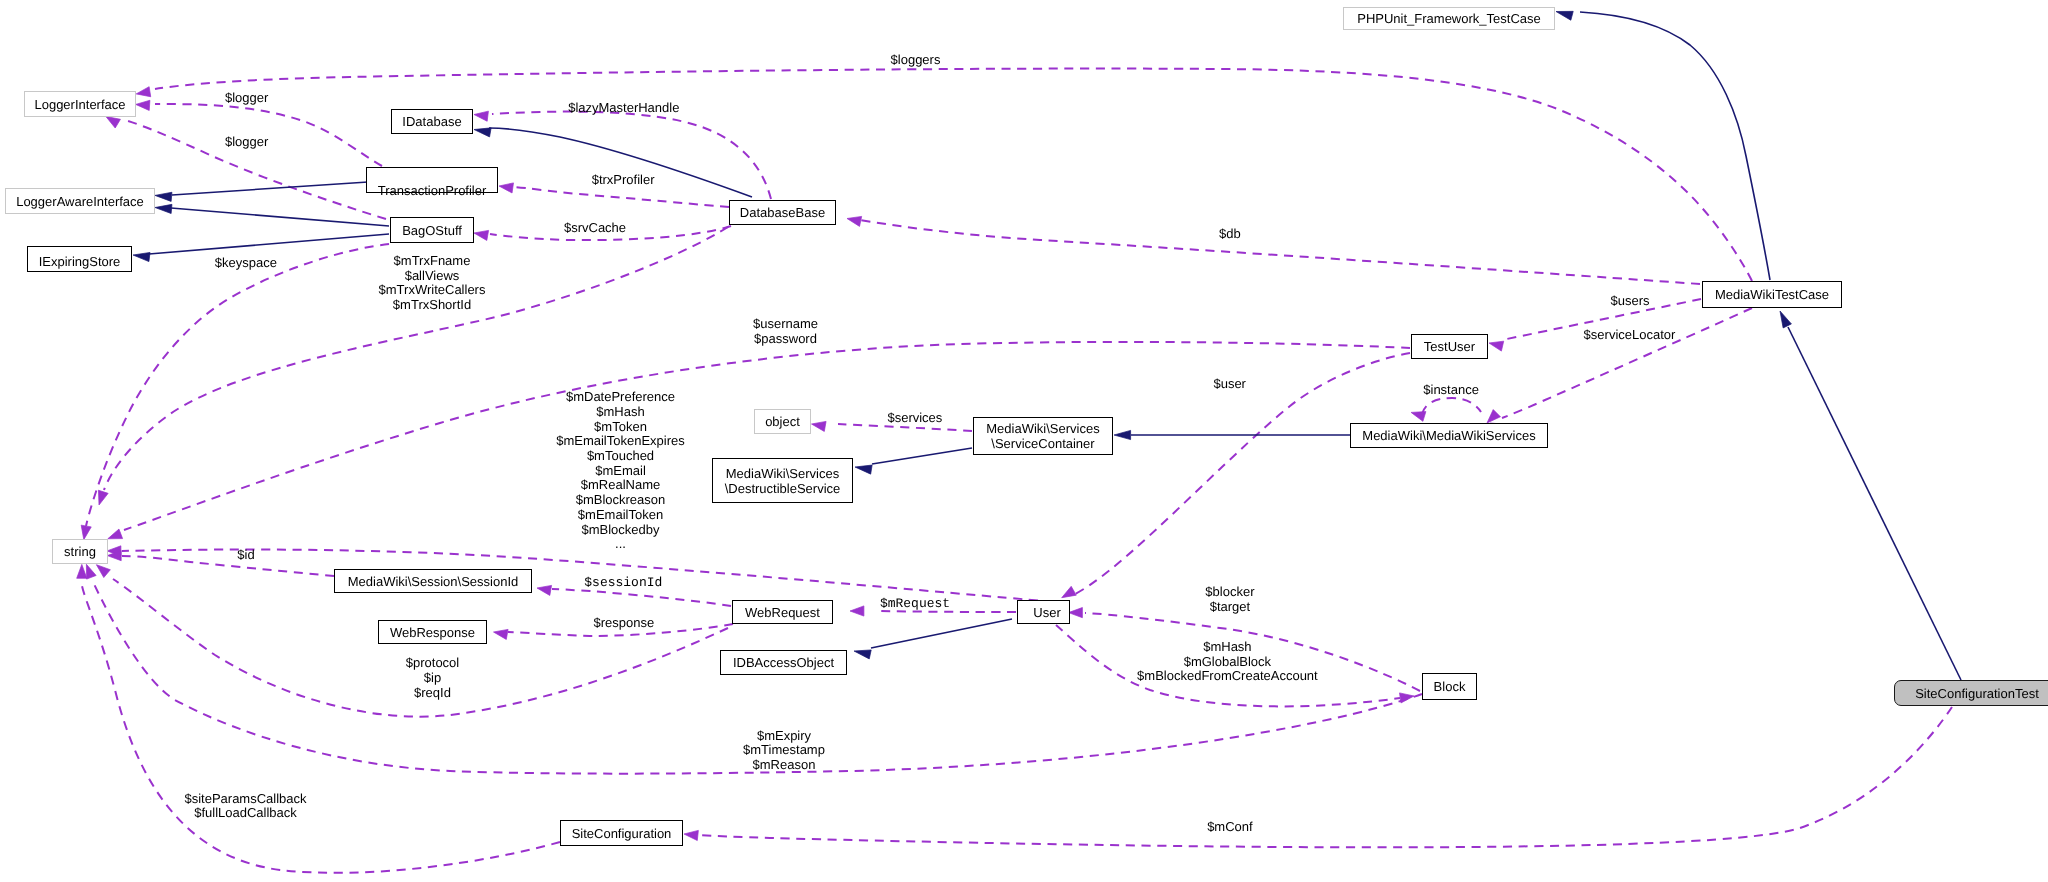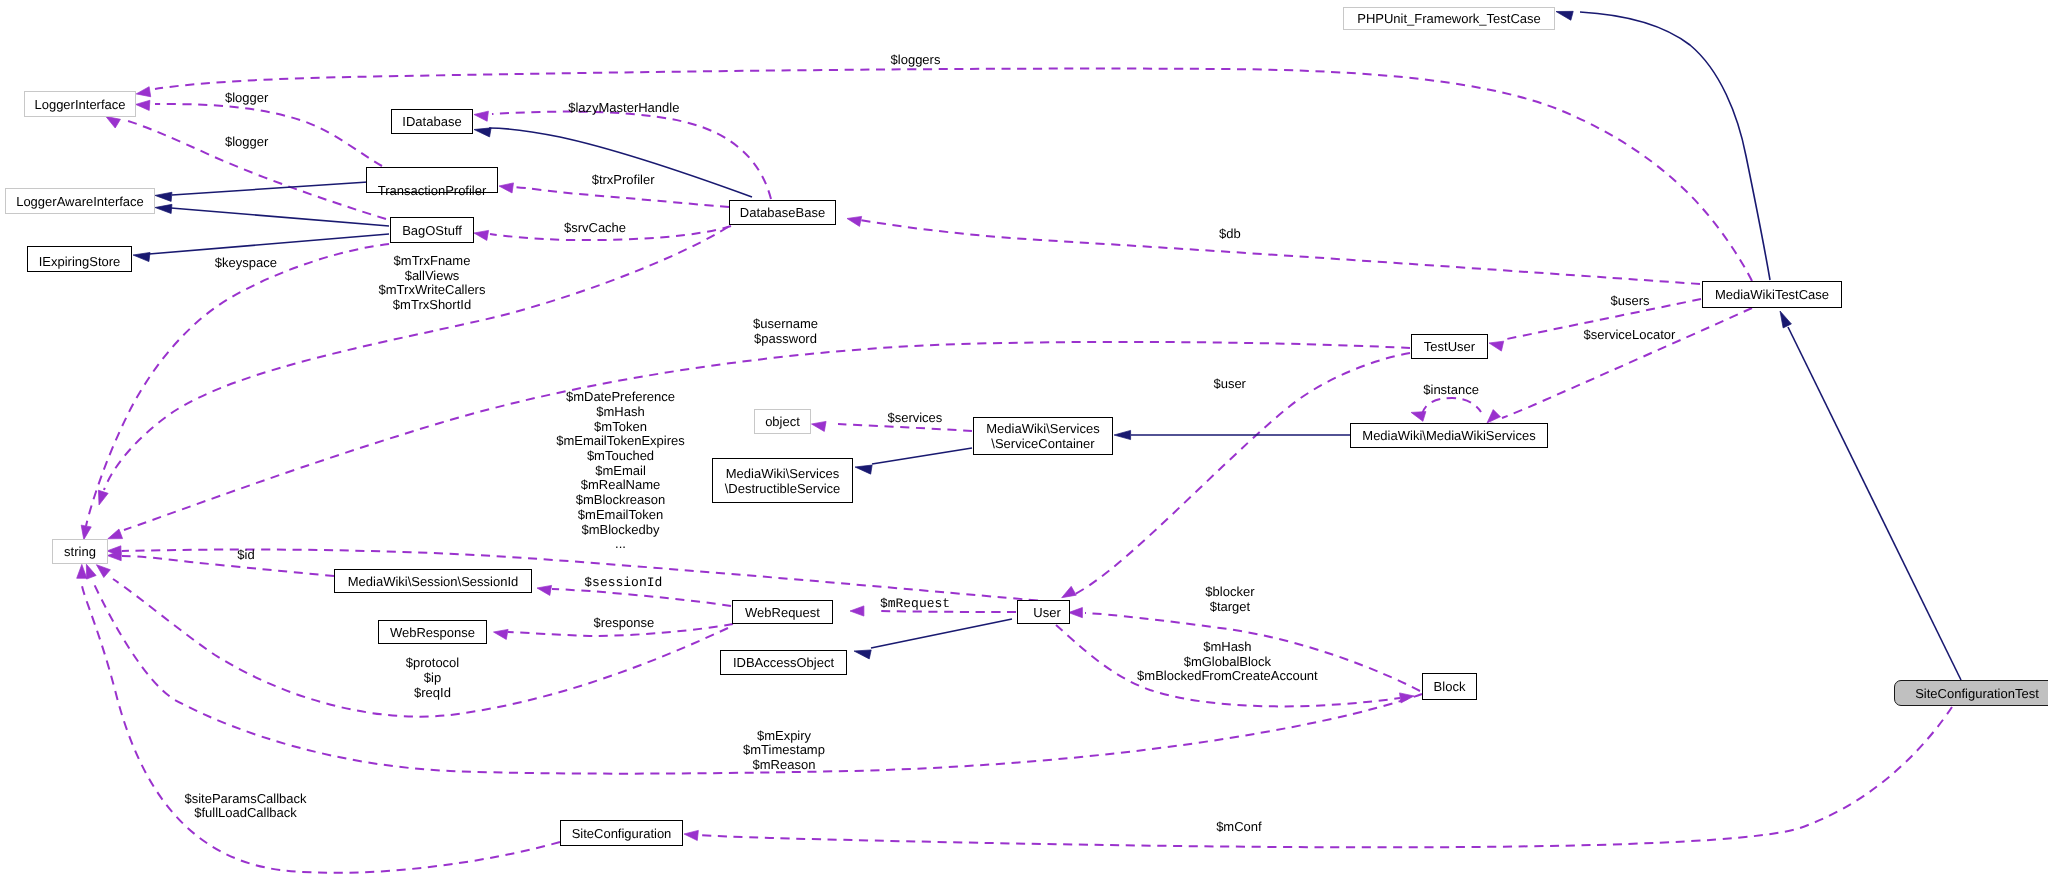--- a/index.html
+++ b/index.html
@@ -208,15 +208,15 @@
       <div class="elabel" style="left: 914.9px; top: 411.2px;"><span class="ll">$services</span></div>
       <div class="elabel" style="left: 246px; top: 547.9px;"><span class="ll">$id</span></div>
       <div class="elabel" style="left: 623.3px; top: 576.2px; font-family: Liberation Mono, monospace;"><span class="ll">$sessionId</span></div>
       <div class="elabel" style="left: 1229.9px; top: 585.4px;"><span class="ll">$blocker</span><span class="ll">$target</span></div>
       <div class="elabel" style="left: 915px; top: 596.7px; font-family: Liberation Mono, monospace;"><span class="ll">$mRequest</span></div>
       <div class="elabel" style="left: 623.8px; top: 616.2px;"><span class="ll">$response</span></div>
       <div class="elabel" style="left: 1227.4px; top: 639.9px;"><span class="ll">$mHash</span><span class="ll">$mGlobalBlock</span><span class="ll">$mBlockedFromCreateAccount</span></div>
       <div class="elabel" style="left: 432.5px; top: 656.2px;"><span class="ll">$protocol</span><span class="ll">$ip</span><span class="ll">$reqId</span></div>
       <div class="elabel" style="left: 784px; top: 728.7px;"><span class="ll">$mExpiry</span><span class="ll">$mTimestamp</span><span class="ll">$mReason</span></div>
       <div class="elabel" style="left: 245.5px; top: 791.5px;"><span class="ll">$siteParamsCallback</span><span class="ll">$fullLoadCallback</span></div>
-      <div class="elabel" style="left: 1229.9px; top: 819.9px; margin-left: 9px;"><span class="ll">$mConf</span></div>
+      <div class="elabel" style="left: 1229.9px; top: 819.9px;"><span class="ll">$mConf</span></div>
     </div>
 </div>
 
 </body></html>

